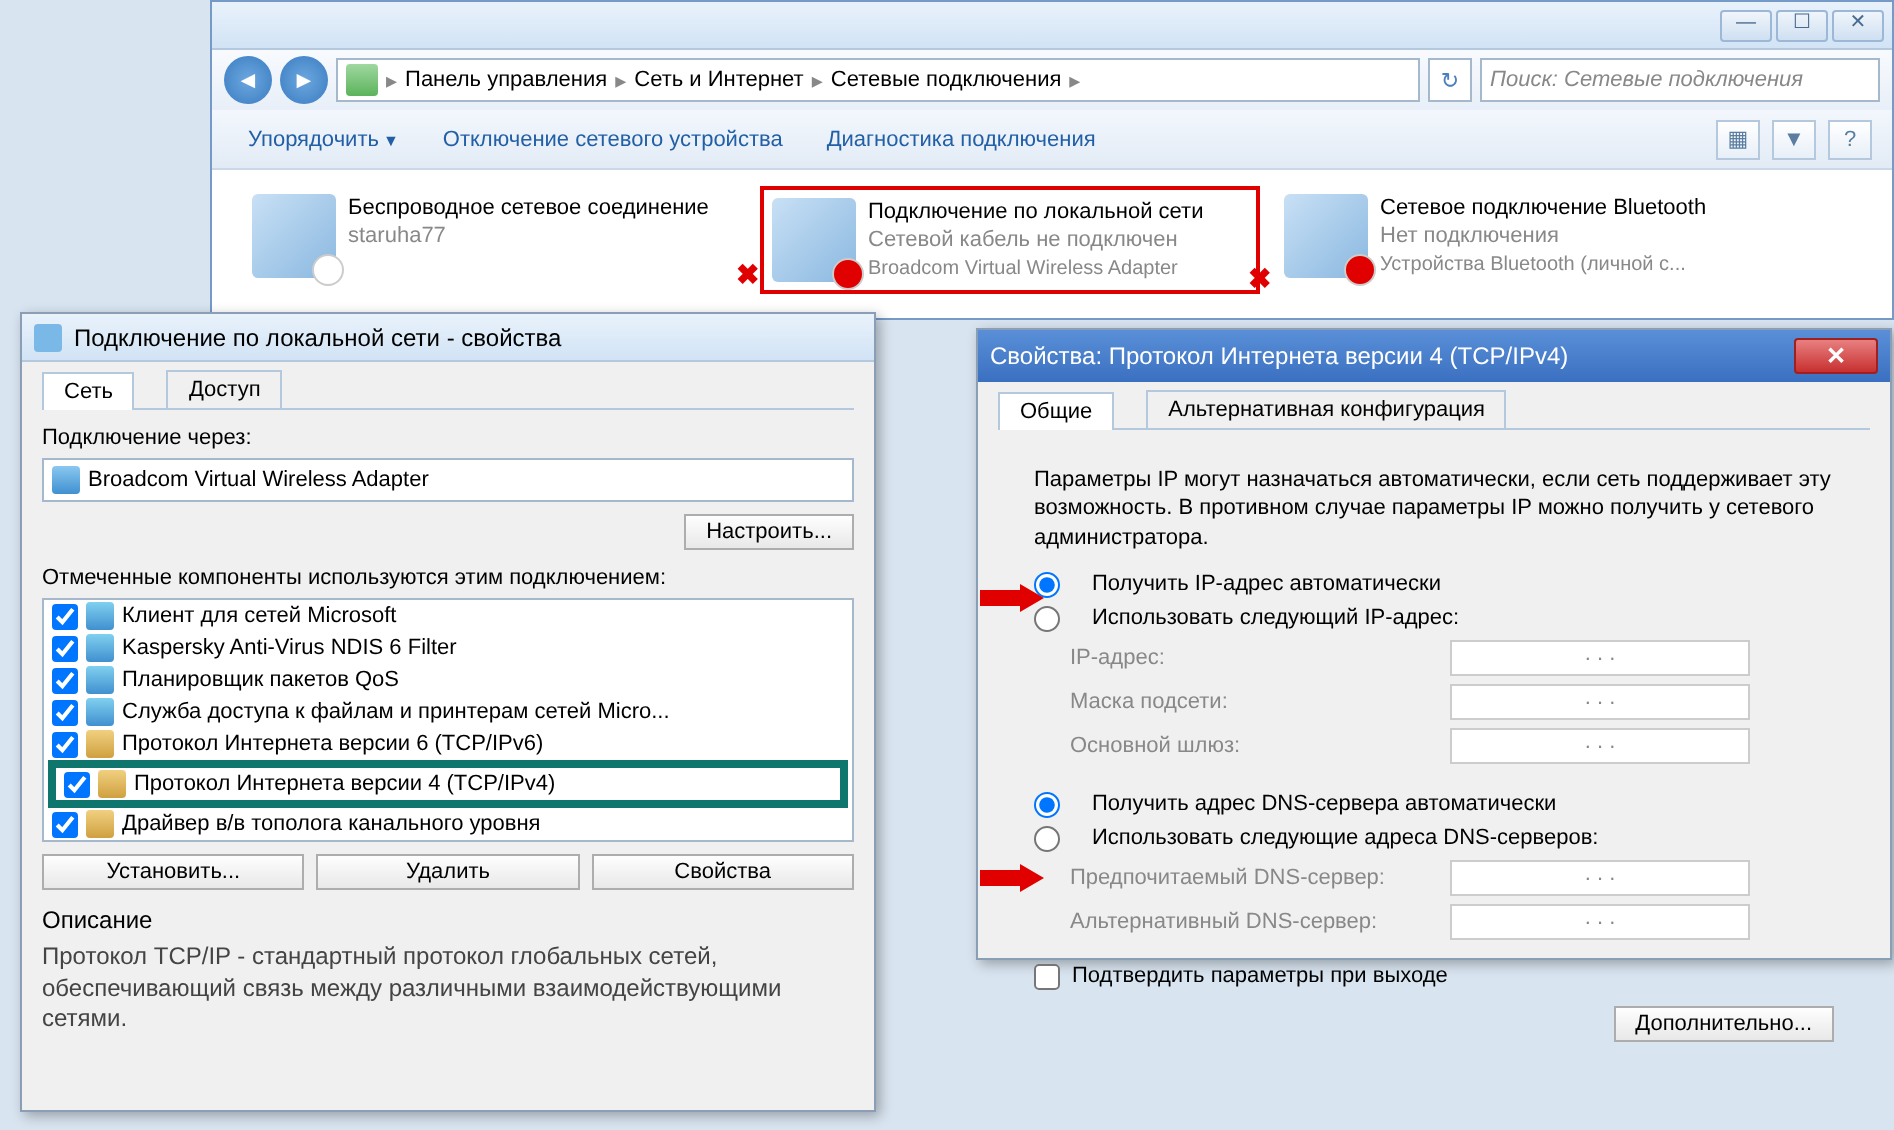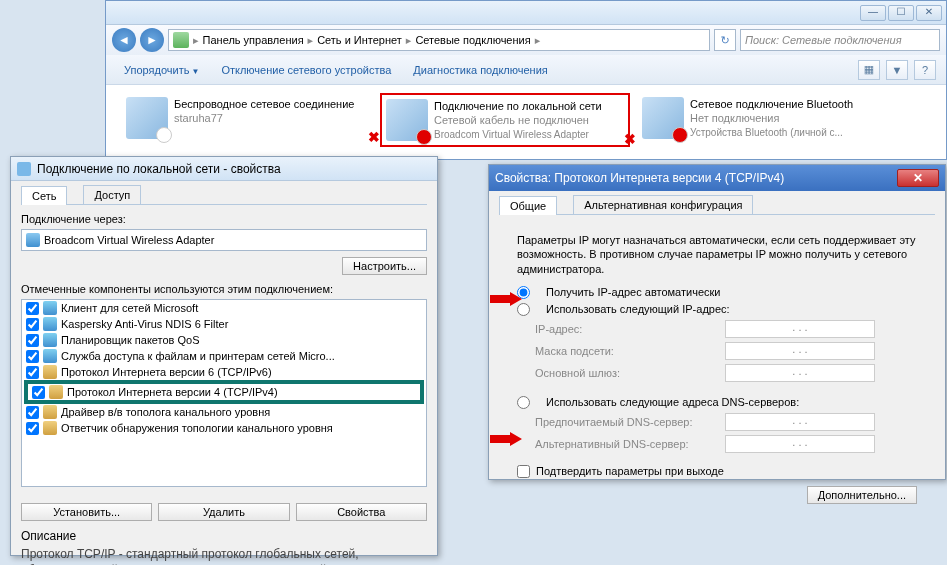--- a/index.html
+++ b/index.html
@@ -41,21 +41,21 @@
 .dlg-title-icon { width: 14px; height: 14px; background: #7ab8e8; border-radius: 2px; margin-right: 6px; }
 .dlg-body { padding: 4px 10px 10px; }
 .tabs { display: flex; border-bottom: 1px solid #b5c9de; margin-bottom: 8px; }
 .tab { padding: 3px 10px; background: #f0f0f0; border: 1px solid #b5c9de; border-bottom: none; margin-right: 16px; font-size: 11px; cursor:pointer;}
 .tab.active { background: #fff; position: relative; top: 1px; }
 .label { font-size: 11px; margin-bottom: 4px; display: block; }
 .adapter-box { height: 22px; background: #fff; border: 1px solid #a6b8cc; display: flex; align-items: center; padding: 0 4px; margin-bottom: 6px; gap:4px;}
 .adapter-icn { width:14px;height:14px;background:linear-gradient(#8ac8f0,#4090d0);border-radius:2px;}
 .btn-row { display: flex; justify-content: flex-end; margin-bottom: 8px; }
 .btn { padding: 2px 10px; background: linear-gradient(#fefefe,#e8e8e8); border: 1px solid #adadad; font-size: 11px; cursor: pointer;}
-.components-box { background: #fff; border: 1px solid #a6b8cc; height: 188px; overflow: auto; margin-bottom: 16px; }
+.components-box { background: #fff; border: 1px solid #a6b8cc; height: 122px; overflow: auto; margin-bottom: 6px; }
 .comp-row { display: flex; align-items: center; gap: 4px; padding: 1px 4px; font-size: 11px; }
 .comp-row input { margin: 0; }
 .comp-row.highlighted { border: 4px solid #0f766e; margin: 0 2px; }
 .comp-icon { width:14px;height:14px;background:linear-gradient(#f0d080,#d0a040);border-radius:2px;}
 .comp-icon.net { background:linear-gradient(#80d0f0,#4090d0);}
 .btn3-row { display: flex; gap: 6px; margin-bottom: 8px; justify-content: space-between; }
 .btn3-row .btn { flex: 1; }
 .desc-group { font-size: 12px; }
 .desc-group .g-title { margin-bottom: 4px; }
 .desc-group .g-text { color: #444; line-height: 1.3; }
@@ -245,20 +245,24 @@
         <div class="ip-input">.       .       .</div>
       </div>
       <div class="field-row">
         <span class="fl grayed">Основной шлюз:</span>
         <div class="ip-input">.       .       .</div>
       </div>
 
       <div style="height:10px"></div>
 
       <div class="radio-row">
+        <input type="radio" name="dns" checked="" style="">
+        <span>Получить адрес DNS-сервера автоматически</span>
+      </div>
+      <div class="radio-row">
         <input type="radio" name="dns" style="">
         <span>Использовать следующие адреса DNS-серверов:</span>
       </div>
       <div class="field-row">
         <span class="fl grayed">Предпочитаемый DNS-сервер:</span>
         <div class="ip-input">.       .       .</div>
       </div>
       <div class="field-row">
         <span class="fl grayed">Альтернативный DNS-сервер:</span>
         <div class="ip-input">.       .       .</div>

